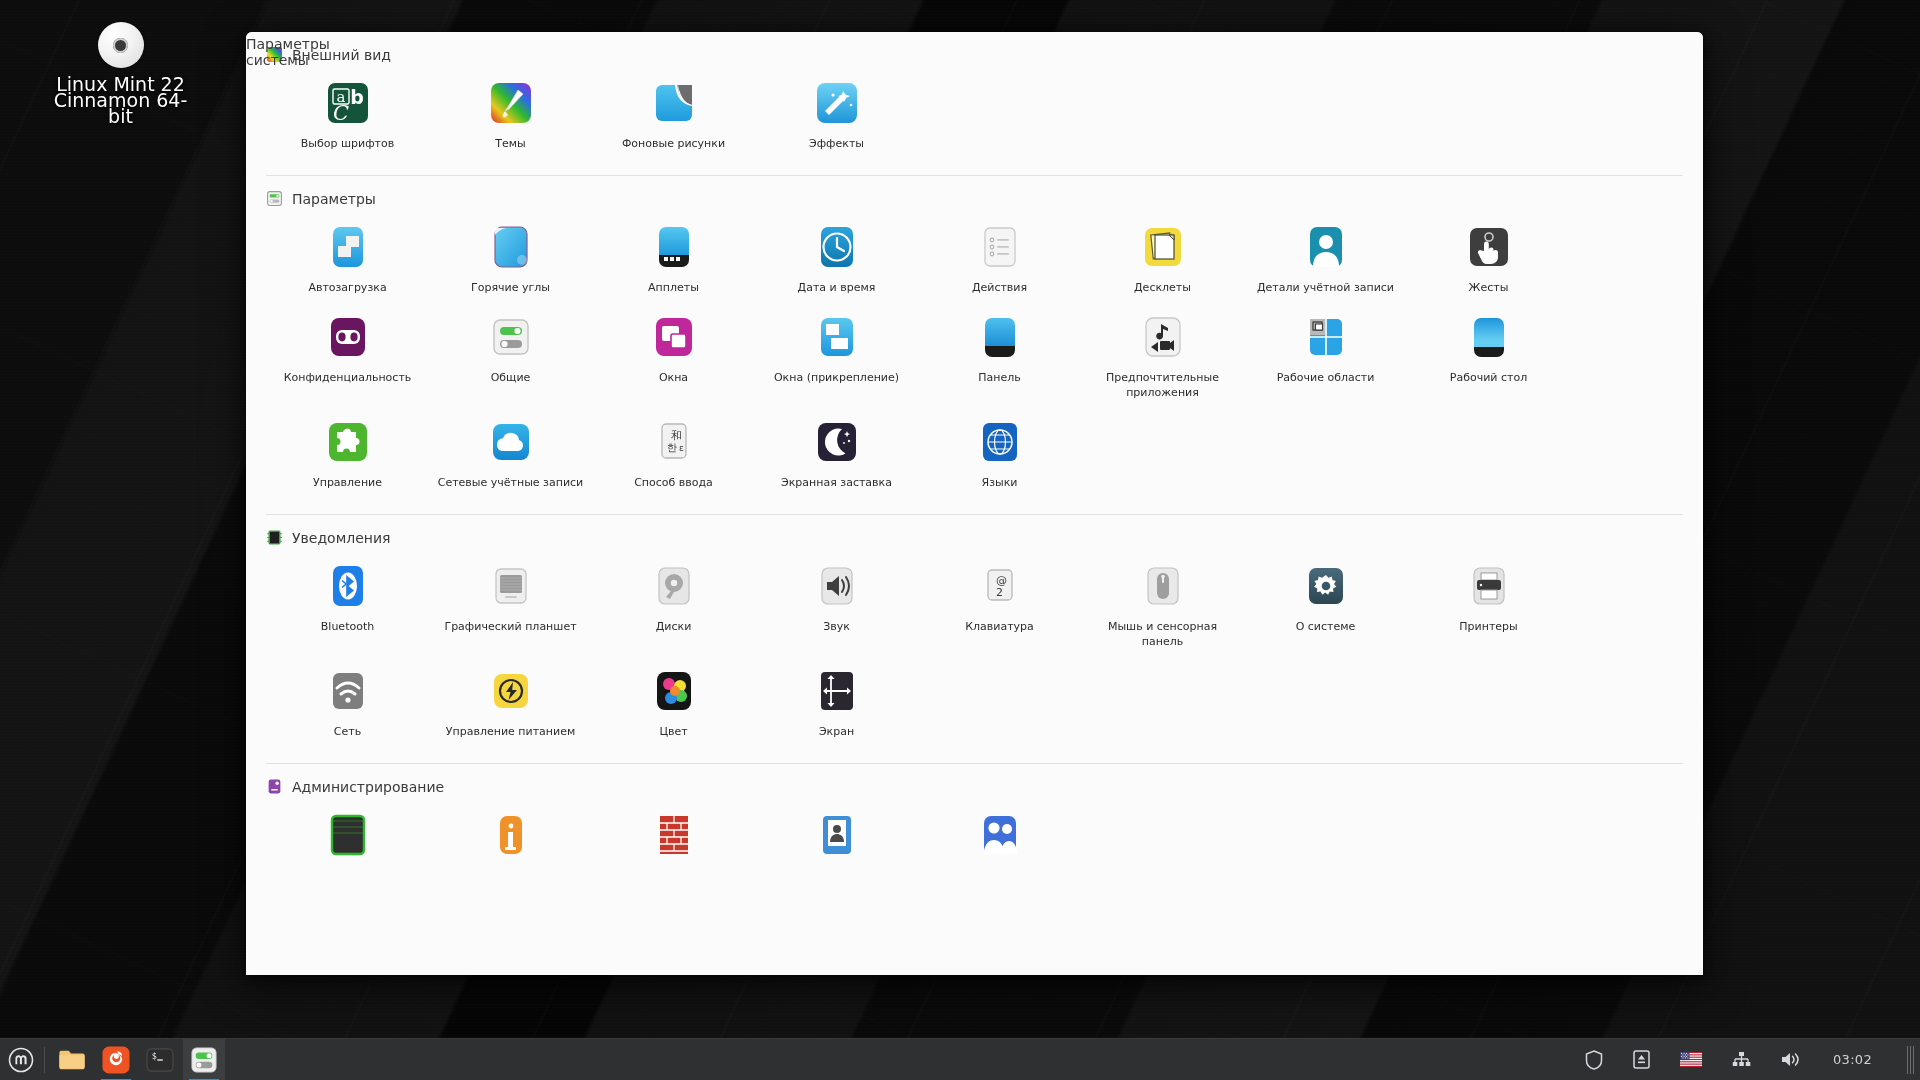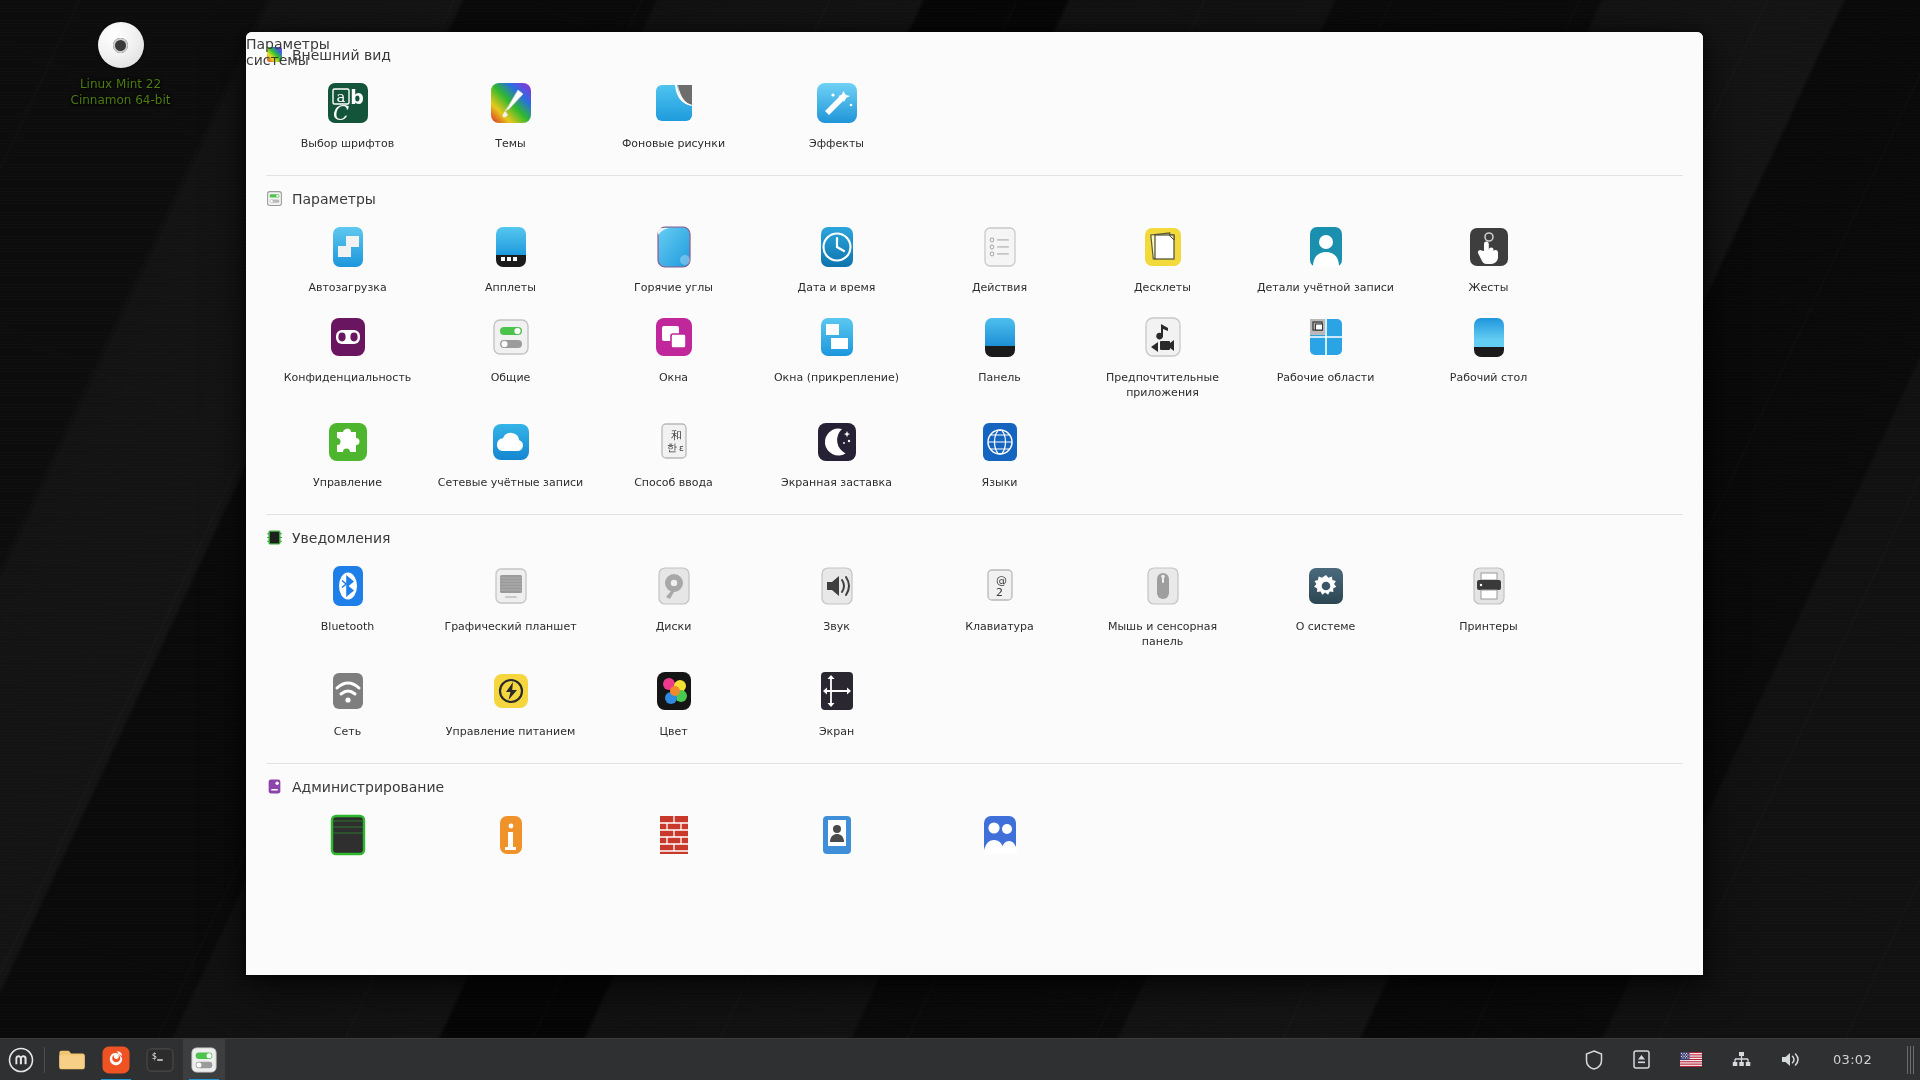--- a/index.html
+++ b/index.html
@@ -63,22 +63,22 @@
   }
   .disc::after {
     content: "";
     position: absolute; left: 50%; top: 50%;
     width: 15px; height: 15px; margin: -7.5px 0 0 -7.5px;
     border-radius: 50%;
     background: #3a3a3a;
     box-shadow: inset 0 0 0 2px #cfcfcf;
   }
   .desktop-icon-label {
-    color: #4d7c0f;
-    font-size: 12px;
+    color: #ffffff;
+    font-size: 19px;
     line-height: 16px;
     text-shadow: 0 1px 2px rgba(0,0,0,.95), 0 0 4px rgba(0,0,0,.8);
     white-space: pre-line;
   }
 
   
   #settings-window {
     position: absolute;
     left: 246px; top: 32px;
     width: 1457px; height: 943px;
@@ -398,47 +398,47 @@
             <rect x="9" y="4" width="30" height="40" rx="7" fill="url(#sug)"></rect>
             <rect x="22" y="13" width="13" height="11" fill="#f2f2f2"></rect>
             <rect x="14" y="23" width="13" height="11" fill="#f2f2f2"></rect>
           </svg>
           <span class="tile-label">Автозагрузка</span>
         </div>
 
         <div class="tile">
           <svg class="tile-icon" viewBox="0 0 48 48">
             <defs>
+                <linearGradient id="hcg" x1="0" y1="0" x2="1" y2="1">
+              <stop offset="0" stop-color="#67cef2"></stop>
+                  <stop offset="1" stop-color="#1f9add"></stop>
+                </linearGradient>
+              </defs>
+            <rect x="8" y="4" width="32" height="40" rx="7" fill="url(#hcg)" stroke="#8e5a8e" stroke-width="1.2"></rect>
+            <path d="M8 12 a18 18 0 0 1 11 -7 h-11 Z" fill="#ffffff" opacity=".85"></path>
+            <circle cx="35" cy="37" r="5" fill="#ffffff" opacity=".3"></circle>
+          </svg>
+          <span class="tile-label">Горячие углы</span>
+        </div>
+
+        <div class="tile">
+          <svg class="tile-icon" viewBox="0 0 48 48">
+            <defs>
                 <linearGradient id="apg" x1="0" y1="0" x2="0" y2="1">
               <stop offset="0" stop-color="#55c7ef"></stop>
                   <stop offset="1" stop-color="#1f9add"></stop>
                 </linearGradient>
               </defs>
             <path d="M9 11 a7 7 0 0 1 7-7 h16 a7 7 0 0 1 7 7 v21 H9 Z" fill="url(#apg)"></path>
             <path d="M9 32 h30 v5 a7 7 0 0 1 -7 7 H16 a7 7 0 0 1 -7 -7 Z" fill="#1b1b1b"></path>
             <rect x="14" y="34" width="4" height="4" fill="#ffffff"></rect>
             <rect x="20" y="34" width="4" height="4" fill="#ffffff"></rect>
             <rect x="26" y="34" width="4" height="4" fill="#ffffff"></rect>
           </svg>
           <span class="tile-label">Апплеты</span>
-        </div>
-
-        <div class="tile">
-          <svg class="tile-icon" viewBox="0 0 48 48">
-            <defs>
-                <linearGradient id="hcg" x1="0" y1="0" x2="1" y2="1">
-              <stop offset="0" stop-color="#67cef2"></stop>
-                  <stop offset="1" stop-color="#1f9add"></stop>
-                </linearGradient>
-              </defs>
-            <rect x="8" y="4" width="32" height="40" rx="7" fill="url(#hcg)" stroke="#8e5a8e" stroke-width="1.2"></rect>
-            <path d="M8 12 a18 18 0 0 1 11 -7 h-11 Z" fill="#ffffff" opacity=".85"></path>
-            <circle cx="35" cy="37" r="5" fill="#ffffff" opacity=".3"></circle>
-          </svg>
-          <span class="tile-label">Горячие углы</span>
         </div>
 
         <div class="tile">
           <svg class="tile-icon" viewBox="0 0 48 48">
             <defs>
                 <linearGradient id="dtg" x1="0" y1="0" x2="0" y2="1">
               <stop offset="0" stop-color="#2ba5dc"></stop>
                   <stop offset="1" stop-color="#0f74ae"></stop>
                 </linearGradient>
               </defs>

